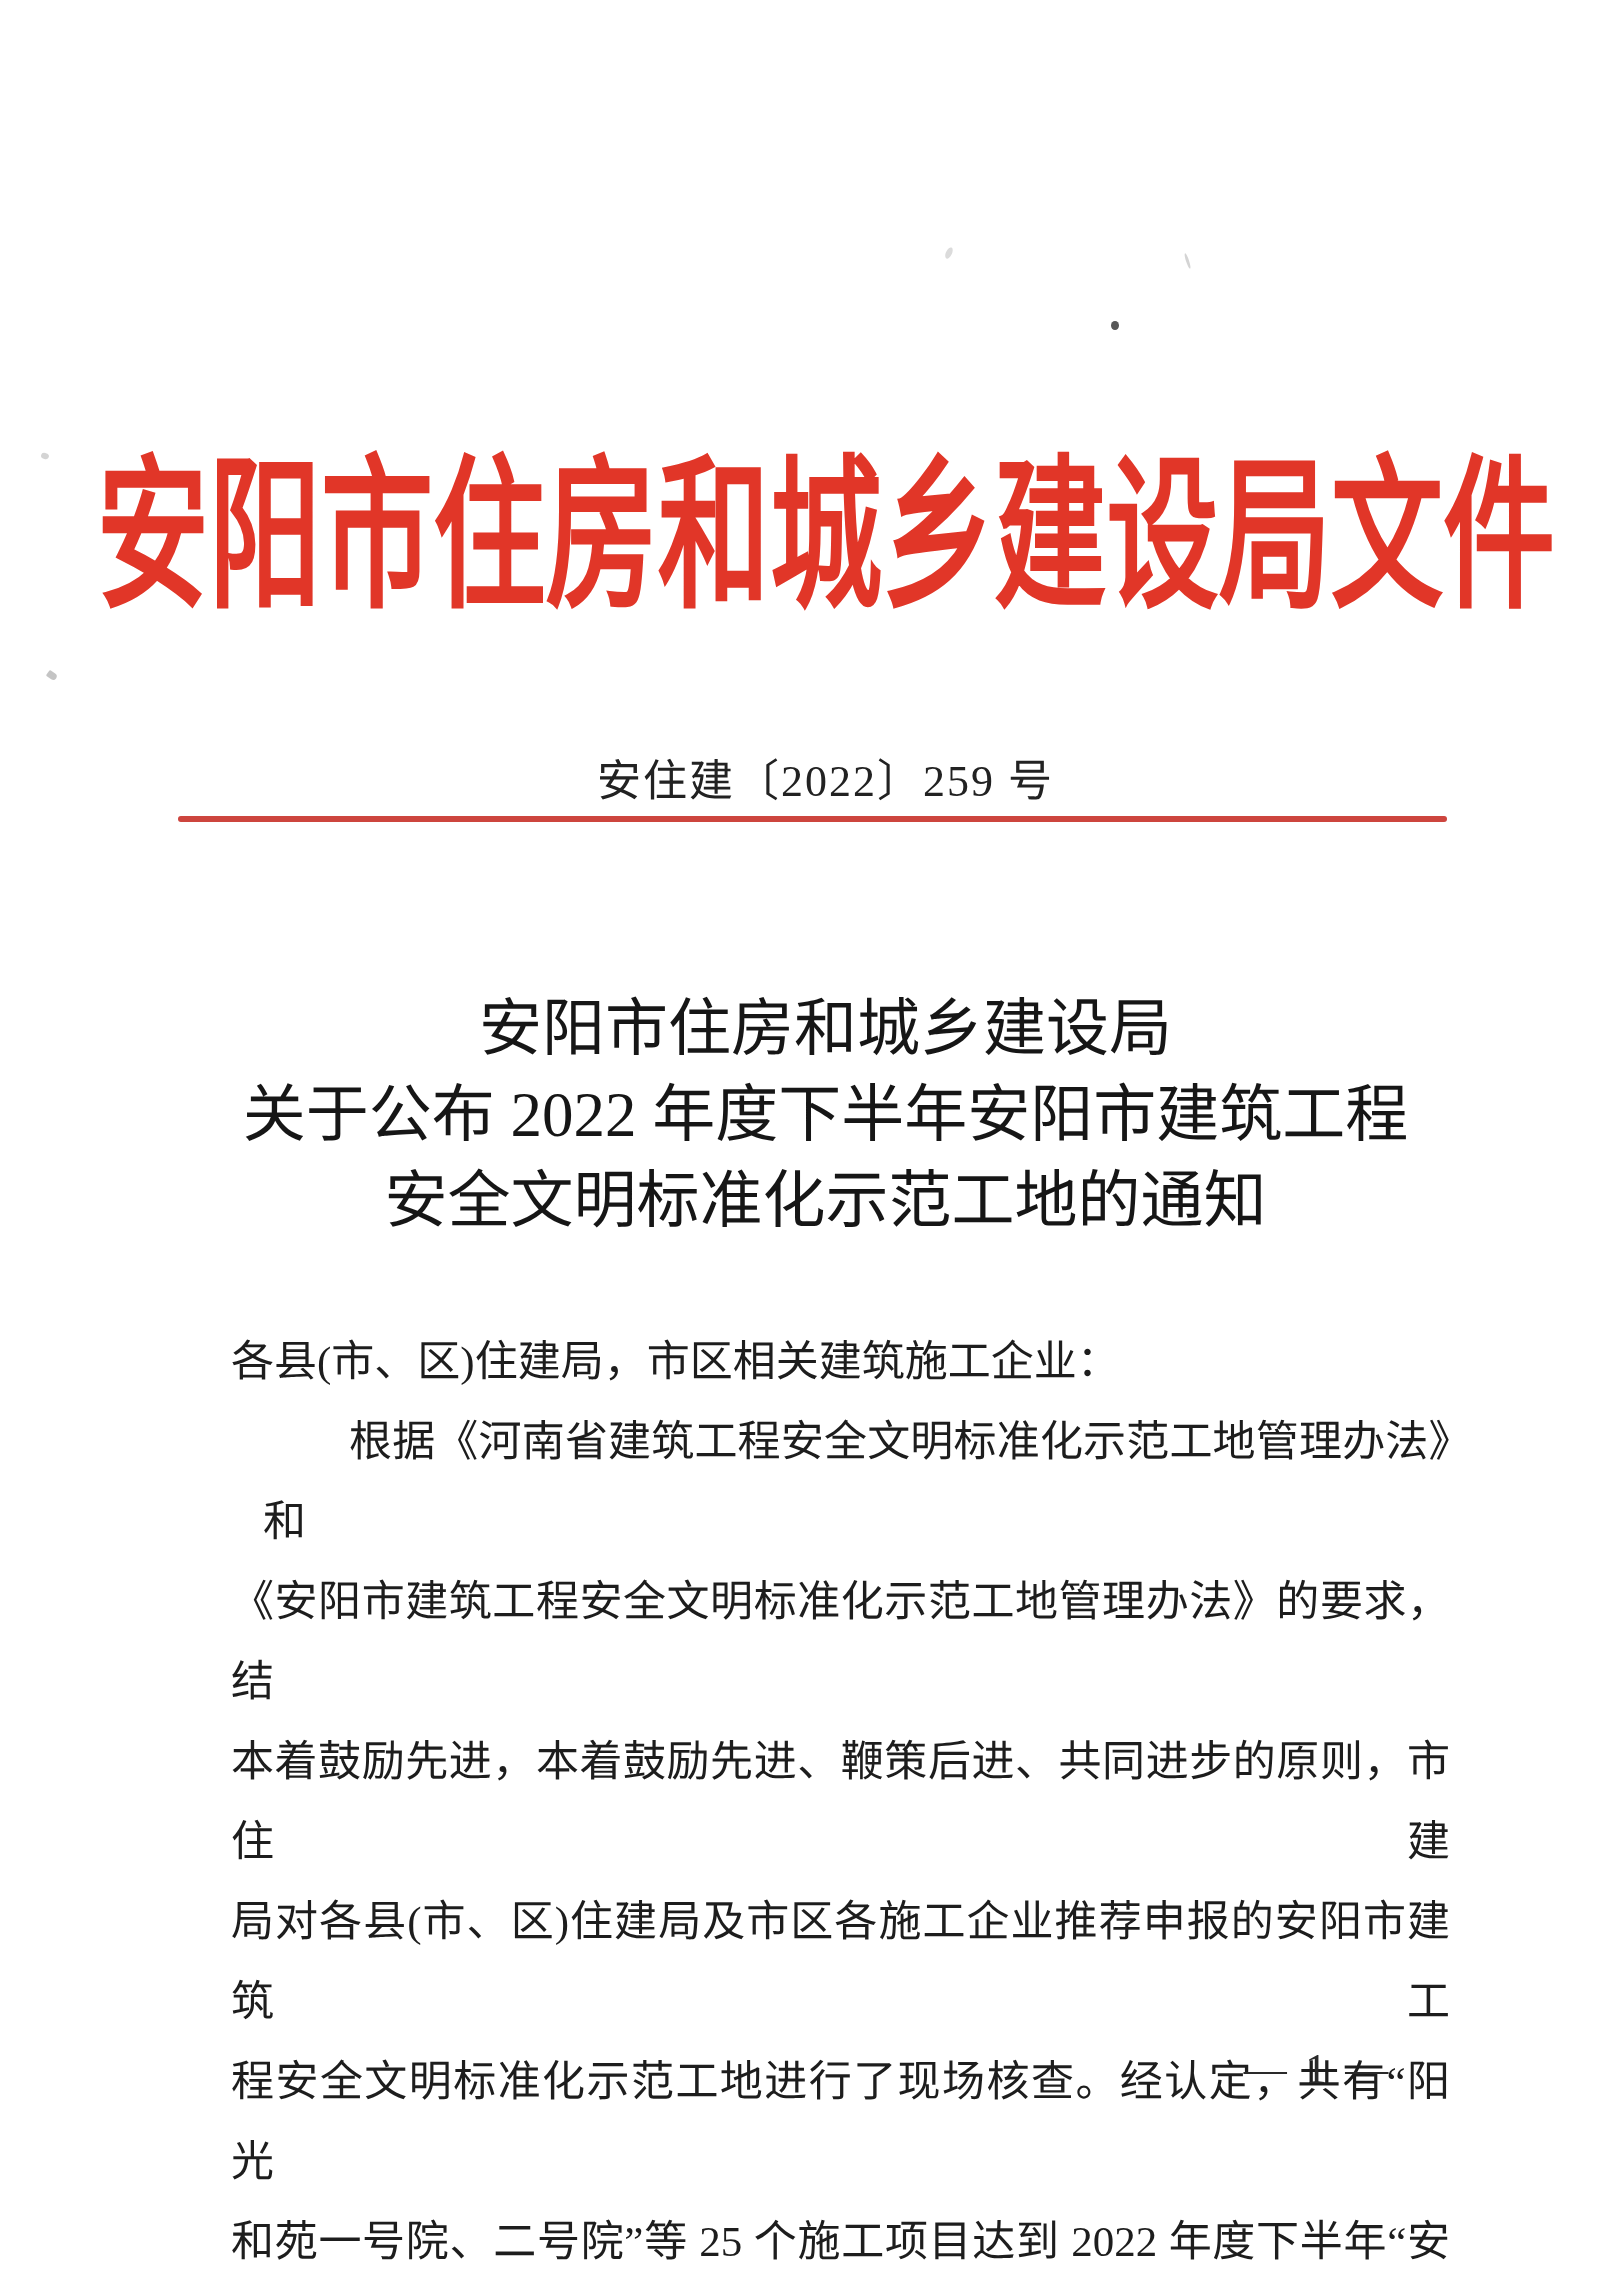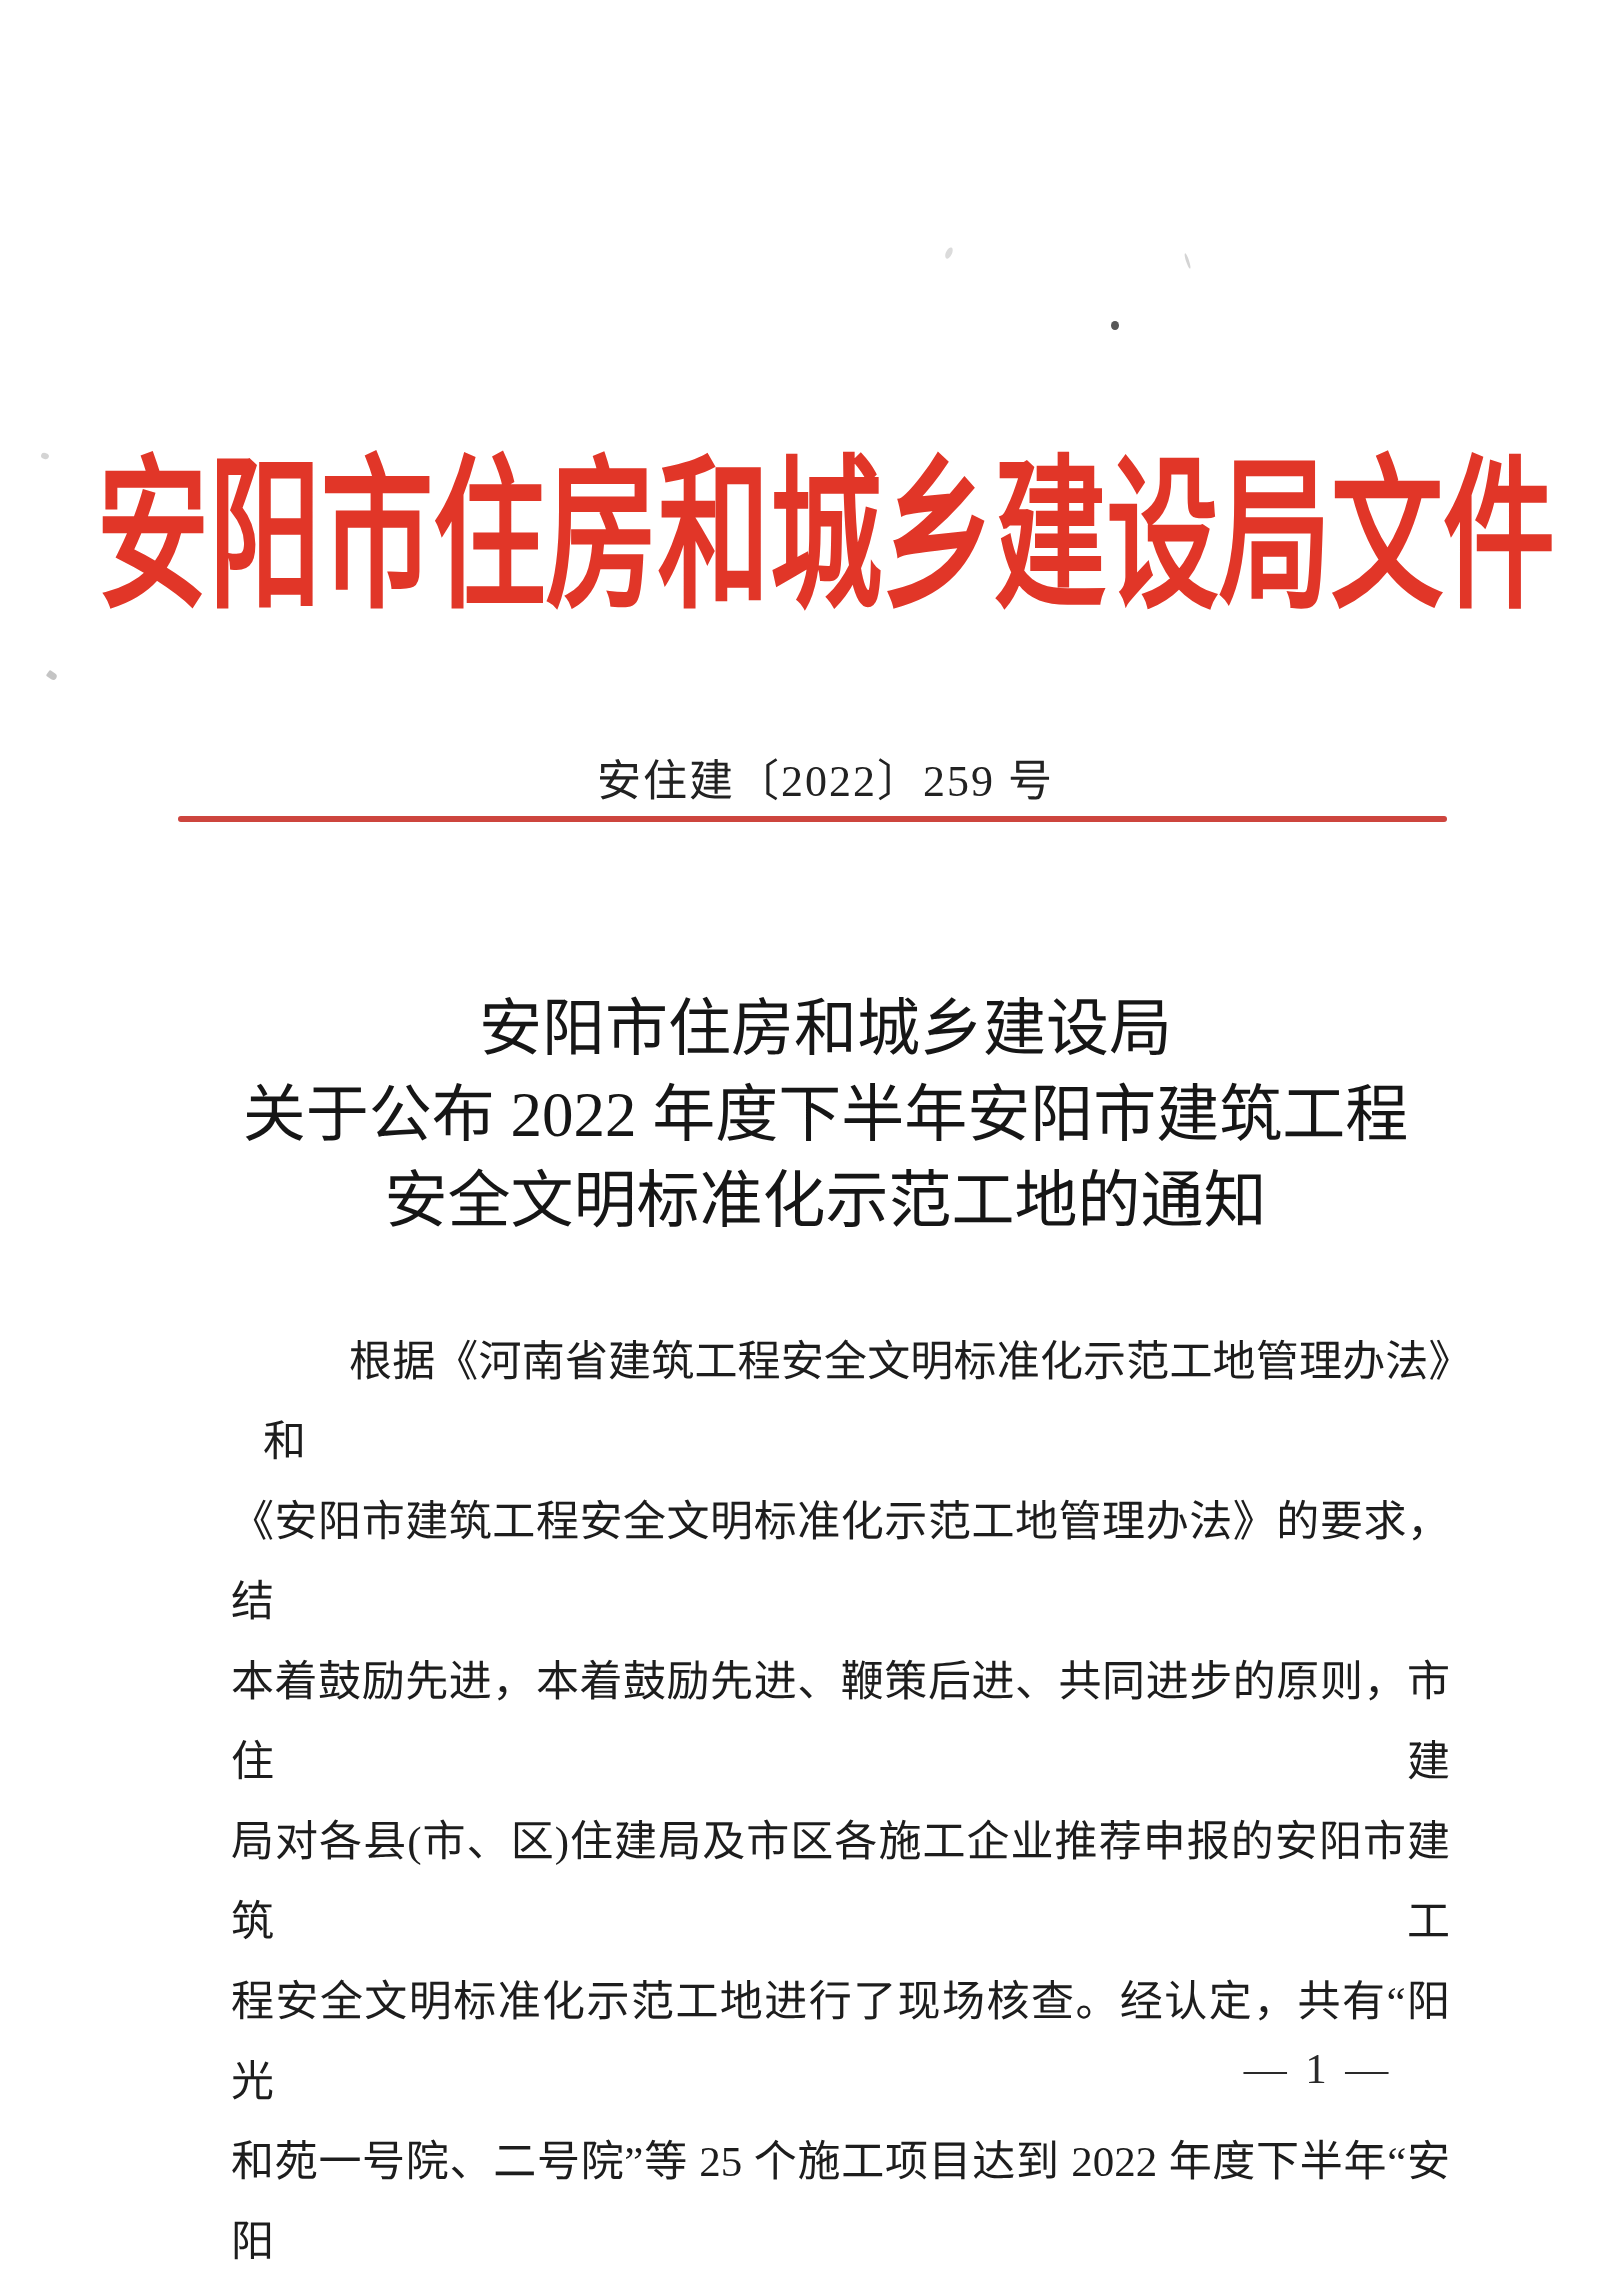--- a/index.html
+++ b/index.html
@@ -121,20 +121,21 @@
 
   <div class="red-rule"></div>
 
   <div class="doc-title">
       <div class="title-line">安阳市住房和城乡建设局</div>
       <div class="title-line">关于公布 2022 年度下半年安阳市建筑工程</div>
       <div class="title-line">安全文明标准化示范工地的通知</div>
     </div>
 
   <div class="body-block">
+      <div class="body-line align-left">各县(市、区)住建局，市区相关建筑施工企业：</div>
       <div class="body-line align-justify indented">根据《河南省建筑工程安全文明标准化示范工地管理办法》和</div>
       <div class="body-line align-justify">《安阳市建筑工程安全文明标准化示范工地管理办法》的要求，结</div>
       <div class="body-line align-justify">本着鼓励先进，本着鼓励先进、鞭策后进、共同进步的原则，市住建</div>
       <div class="body-line align-justify">局对各县(市、区)住建局及市区各施工企业推荐申报的安阳市建筑工</div>
       <div class="body-line align-justify">程安全文明标准化示范工地进行了现场核查。经认定，共有“阳光</div>
       <div class="body-line align-justify">和苑一号院、二号院”等 25 个施工项目达到 2022 年度下半年“安阳</div>
     </div>
 
   <div class="page-number">— 1 —</div>
 

